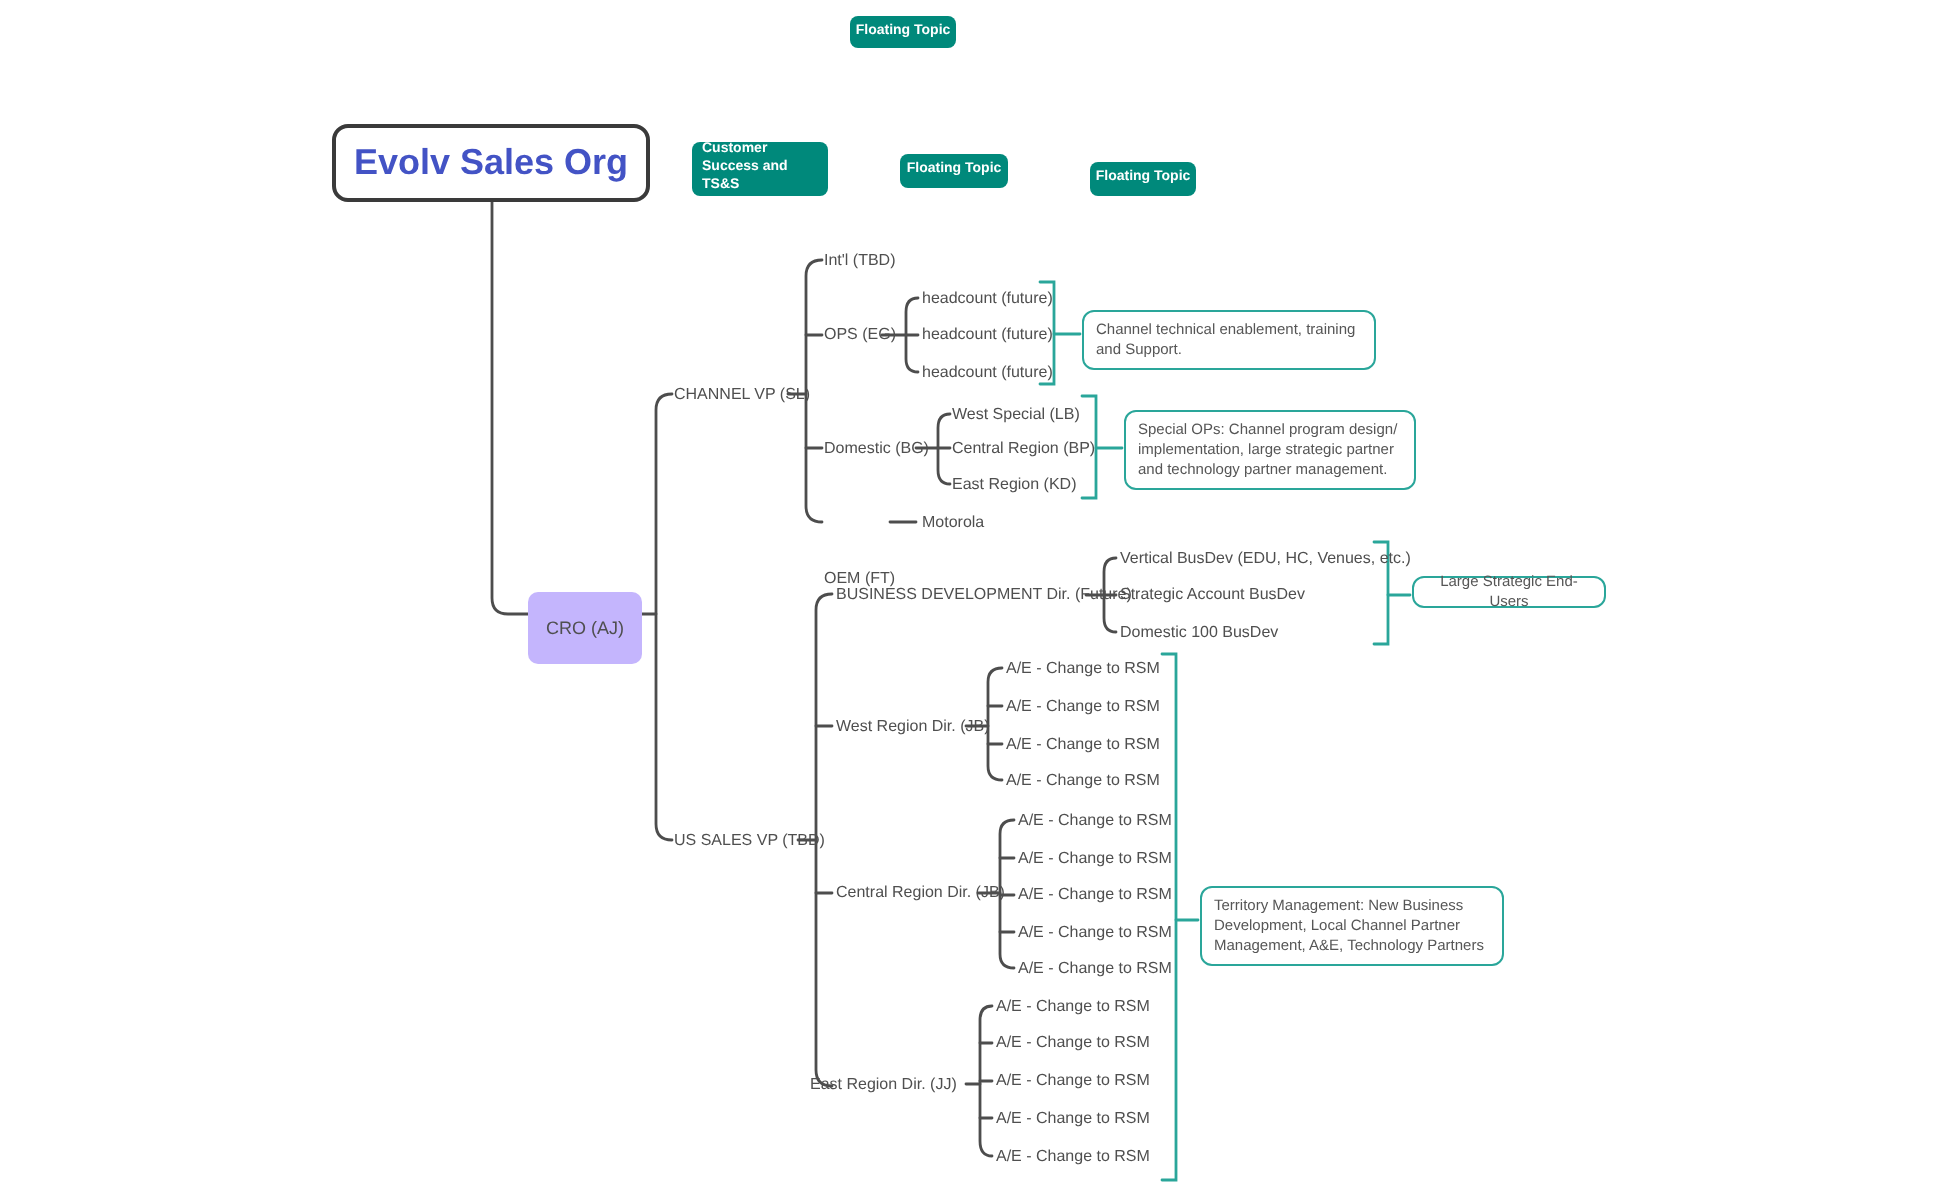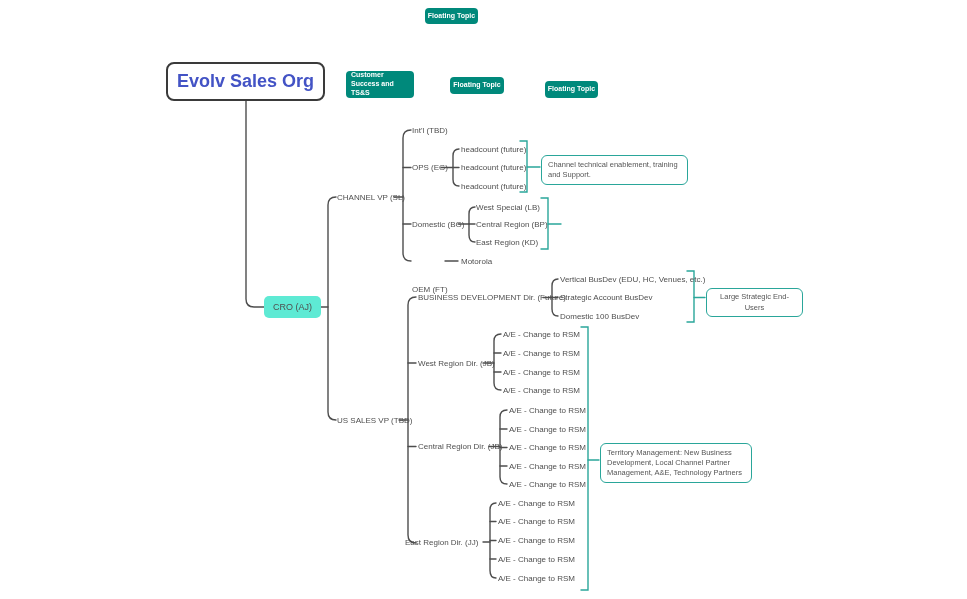--- a/index.html
+++ b/index.html
@@ -12,22 +12,22 @@
     position:absolute;transform:translateY(-50%);white-space:nowrap;
     font-size:8px;color:#4f4f4f;cursor:default;
   }
   .root-box{
     position:absolute;left:166px;top:62px;width:159px;height:39px;
     background:#ffffff;border:2px solid #3a3a3a;border-radius:8px;
     display:flex;align-items:center;justify-content:center;
     font-size:18px;font-weight:bold;color:#4353c5;box-sizing:border-box;
   }
   .cro-box{
-    position:absolute;left:264px;top:296px;width:57px;height:22px;
-    background:#5eead4;border-radius:5px;
+    position:absolute;left:264px;top:296px;width:57px;height:36px;
+    background:#c4b5fd;border-radius:5px;
     display:flex;align-items:center;justify-content:center;
     font-size:9px;color:#4f4f4f;box-sizing:border-box;
   }
   .topic{
     position:absolute;background:#00897B;border-radius:4px;color:#ffffff;
     font-weight:bold;font-size:7px;display:flex;align-items:center;justify-content:center;
     box-sizing:border-box;text-align:left;line-height:1.25;
   }
   .topic.center{text-align:center;}
   .note{
@@ -121,27 +121,28 @@
   <div class="lbl" style="left:461px;top:167px;">headcount (future)</div>
   <div class="lbl" style="left:461px;top:186px;">headcount (future)</div>
   <div class="lbl" style="left:412px;top:224px;">Domestic (BG)</div>
   <div class="lbl" style="left:476px;top:207px;">West Special (LB)</div>
   <div class="lbl" style="left:476px;top:224px;">Central Region (BP)</div>
   <div class="lbl" style="left:476px;top:242px;">East Region (KD)</div>
   <div class="lbl" style="left:412px;top:261px;margin-top:28px;">OEM (FT)</div>
   <div class="lbl" style="left:461px;top:261px;">Motorola</div>
 
   <div class="note" style="left:541px;top:155px;width:147px;">Channel technical enablement, training and Support.</div>
+  <div class="note" style="left:562px;top:205px;width:146px;">Special OPs:  Channel program design/ implementation, large strategic partner and technology partner management.</div>
 
   <div class="lbl" style="left:337px;top:420px;">US SALES VP (TBD)</div>
   <div class="lbl" style="left:418px;top:297px;">BUSINESS DEVELOPMENT Dir. (Future)</div>
   <div class="lbl" style="left:560px;top:279px;">Vertical BusDev (EDU, HC, Venues, etc.)</div>
   <div class="lbl" style="left:560px;top:297px;">Strategic Account BusDev</div>
   <div class="lbl" style="left:560px;top:316px;">Domestic 100 BusDev</div>
-  <div class="note center" style="left:706px;top:288px;width:97px;height:29px;">Large Strategic End-Users</div>
+  <div class="note center" style="left:706px;top:288px;width:97px;height:16px;">Large Strategic End-Users</div>
 
   <div class="lbl" style="left:418px;top:363px;">West Region Dir. (JB)</div>
   <div class="lbl" style="left:503px;top:334px;">A/E  - Change to RSM</div>
   <div class="lbl" style="left:503px;top:353px;">A/E  - Change to RSM</div>
   <div class="lbl" style="left:503px;top:372px;">A/E  - Change to RSM</div>
   <div class="lbl" style="left:503px;top:390px;">A/E  - Change to RSM</div>
 
   <div class="lbl" style="left:418px;top:446px;">Central Region Dir. (JB)</div>
   <div class="lbl" style="left:509px;top:410px;">A/E  - Change to RSM</div>
   <div class="lbl" style="left:509px;top:429px;">A/E  - Change to RSM</div>

